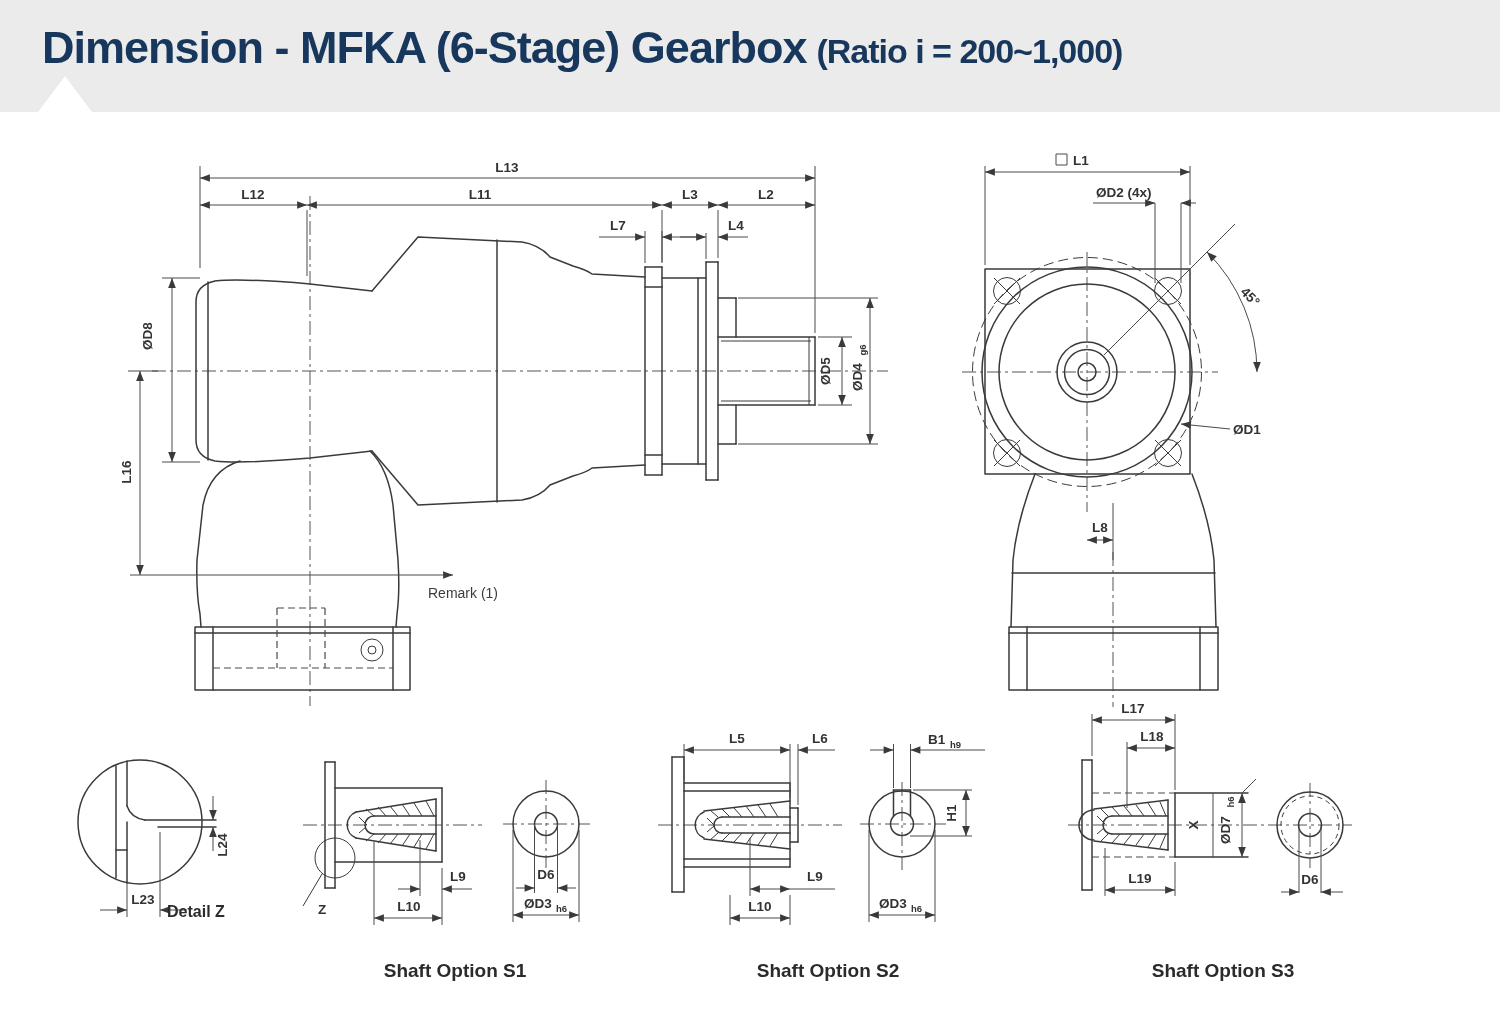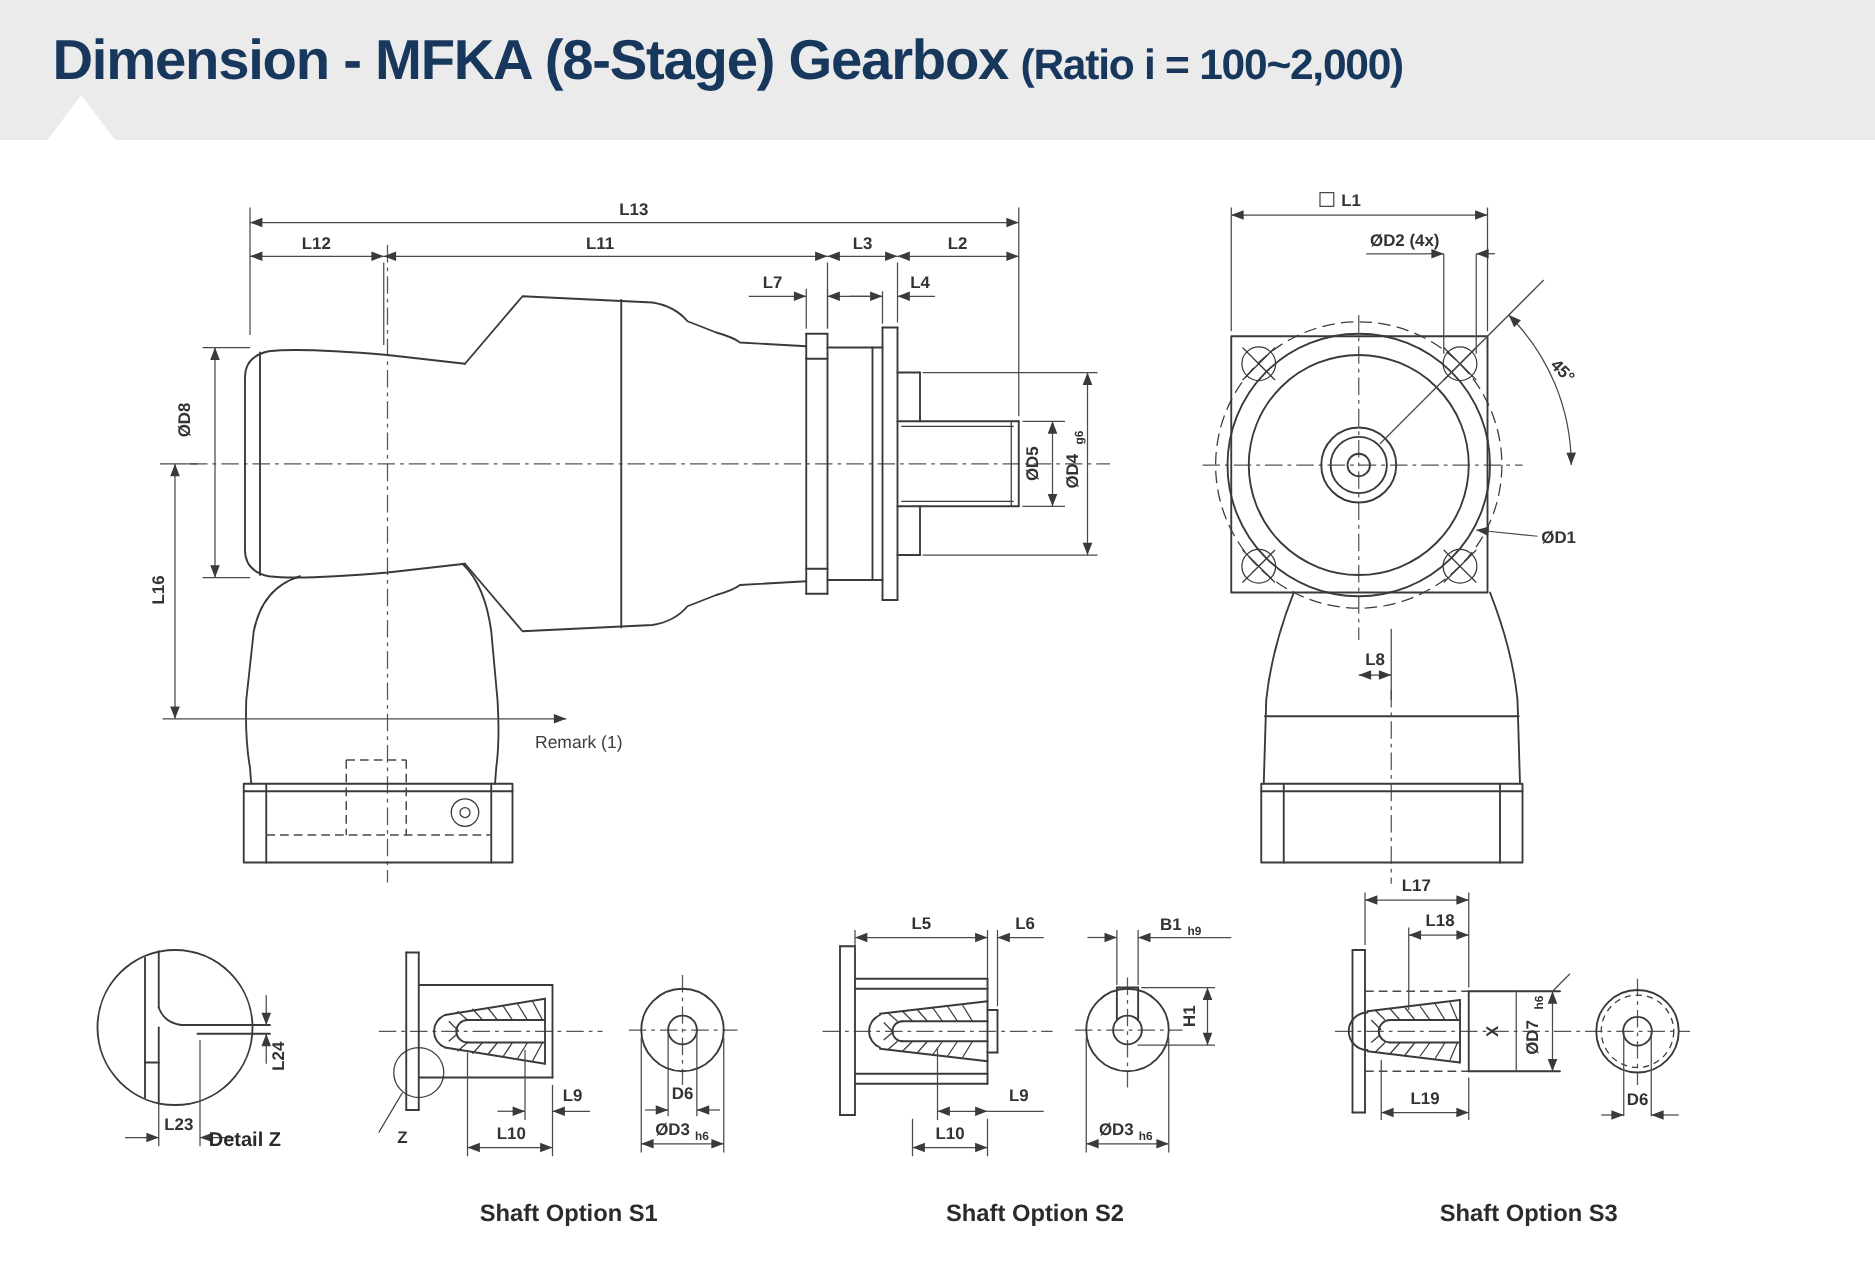--- a/index.html
+++ b/index.html
@@ -19,21 +19,21 @@
   .hid{stroke:#4a4a4a;stroke-width:1.2;fill:none;stroke-dasharray:7 4;}
   text{font-family:"Liberation Sans",sans-serif;font-size:13.5px;font-weight:600;fill:#333;}
   text.sub{font-size:9.5px;}
   text.cap{font-size:19px;font-weight:bold;fill:#2b2b2b;}
   text.remark{font-weight:400;font-size:14px;fill:#3c3c3c;}
 </style>
 </head>
 <body>
 
 <div class="header">
-  <div class="titlewrap"><span class="title-main">Dimension - MFKA (8-Stage) Gearbox</span><span class="title-ratio">(Ratio i = 100~2,000)</span></div>
+  <div class="titlewrap"><span class="title-main">Dimension - MFKA (6-Stage) Gearbox</span><span class="title-ratio">(Ratio i = 200~1,000)</span></div>
 </div>
 <div class="notch"></div>
 
 <svg width="1500" height="1023" viewBox="0 0 1500 1023">
   <defs>
     <marker id="ar" viewBox="0 0 10 8" refX="9.5" refY="4" markerWidth="11" markerHeight="9" orient="auto-start-reverse">
       <path d="M0.5,0.5 L9.5,4 L0.5,7.5 z" fill="#3a3a3a"></path>
     </marker>
   </defs>
 

